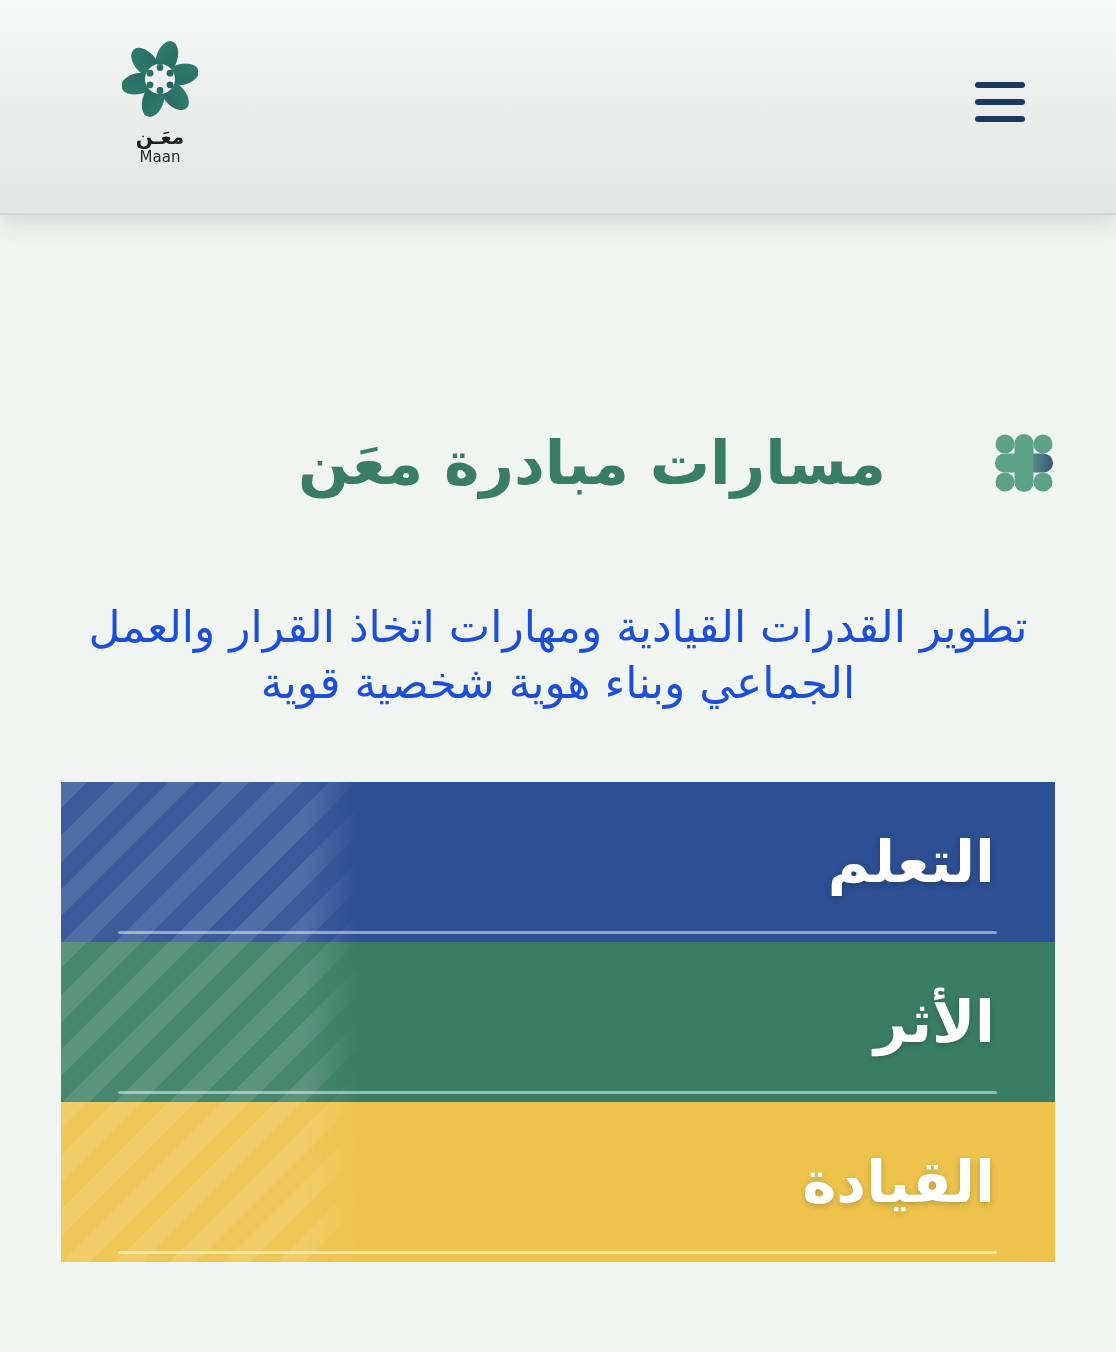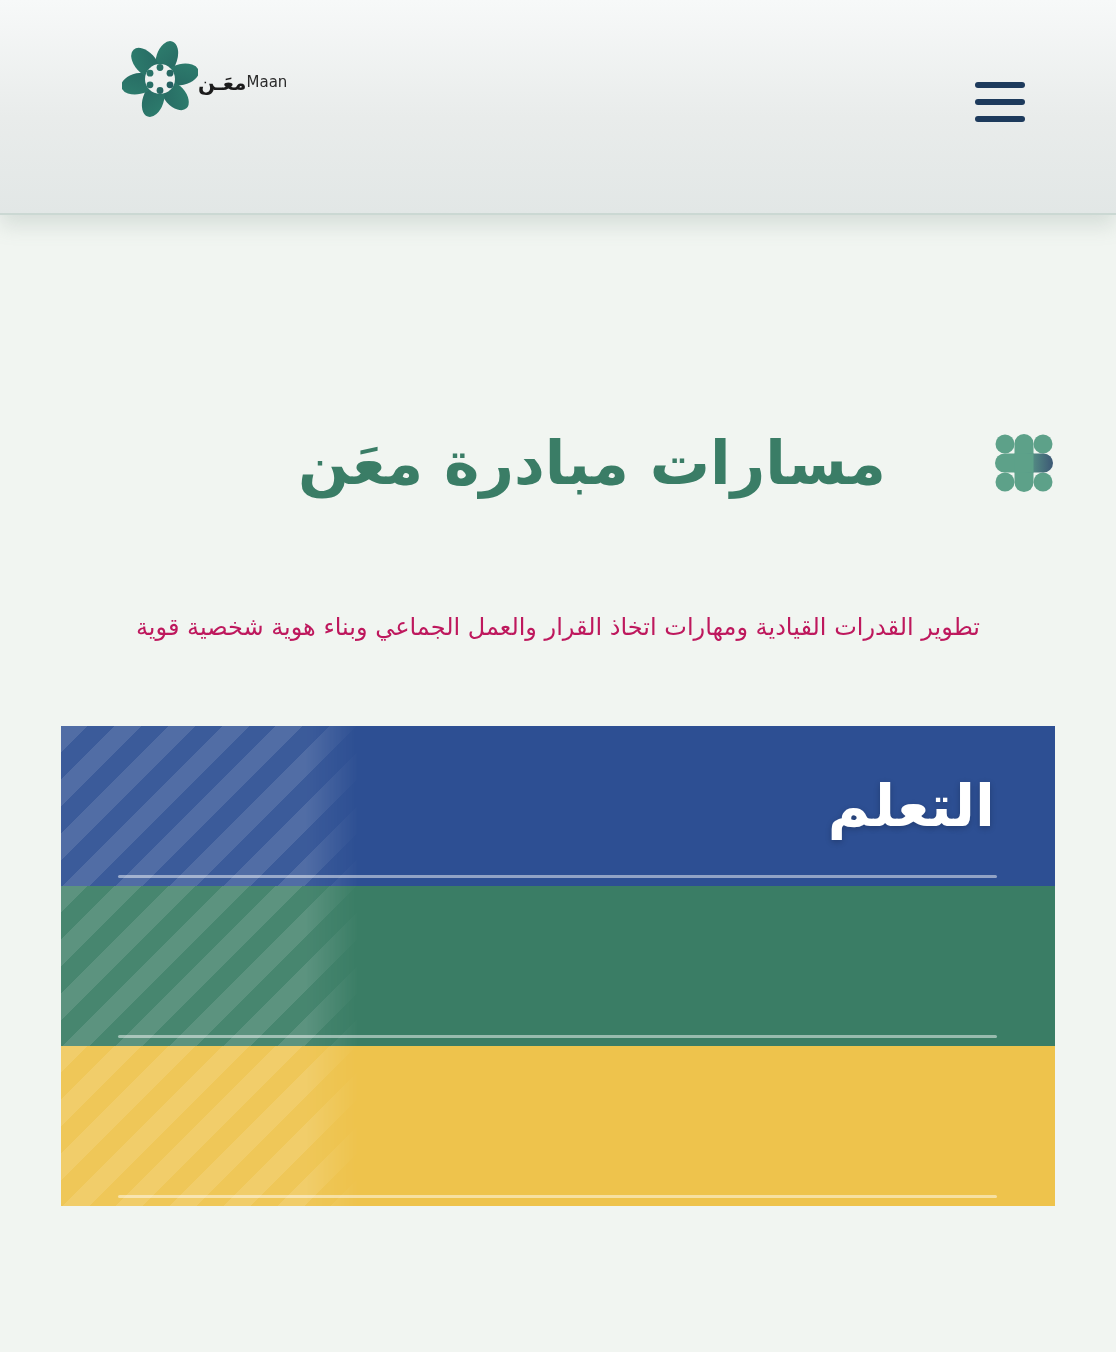--- a/index.html
+++ b/index.html
@@ -18,21 +18,21 @@
     border-bottom: 2px solid #cbd8d3;
     box-shadow: 0 10px 20px rgba(105, 128, 120, 0.20);
     display: flex;
     justify-content: space-between;
     align-items: flex-start;
     position: relative;
     z-index: 2;
   }
   .logo {
     margin: 40px 0 0 122px;
-    display: flex; flex-direction: row; align-items: center;
+    display: flex; flex-direction: column; align-items: center;
     cursor: pointer;
   }
   .logo-arabic {
     font-size: 20px; font-weight: bold; color: #1c1c1c;
     line-height: 22px; margin-top: 2px;
   }
   .logo-latin {
     direction: ltr;
     font-size: 15px; color: #2b2b2b; line-height: 18px; text-align: right;
   }
@@ -62,23 +62,23 @@
     font-size: 60px; font-weight: bold;
     color: #3a7d66;
     text-align: center;
     line-height: 96px;
     padding-left: 68px; 
   }
   .subtitle {
     margin: 88px auto 0;
     max-width: 1000px;
     text-align: center;
-    font-size: 24px;
+    font-size: 44px;
     line-height: 56px;
-    color: #be185d;
+    color: #1d4ed8;
   }
 
   
   .tracks { margin: 71px 61px 0; }
   .track {
     position: relative;
     height: 160px;
     cursor: pointer;
     overflow: hidden;
   }
@@ -177,20 +177,22 @@
   <p class="subtitle">تطوير القدرات القيادية ومهارات اتخاذ القرار والعمل الجماعي وبناء هوية شخصية قوية</p>
 
   <section class="tracks">
     <div class="track" style="background-color: rgb(45, 79, 147);">
       <span class="track-stripes"></span>
       <span class="track-label">التعلم</span>
       <span class="track-underline"></span>
     </div>
     <div class="track" style="background-color: rgb(58, 125, 101);">
       <span class="track-stripes"></span>
+      <span class="track-label">الأثر</span>
       <span class="track-underline"></span>
     </div>
     <div class="track" style="background-color: rgb(238, 195, 76);">
       <span class="track-stripes"></span>
+      <span class="track-label">القيادة</span>
       <span class="track-underline"></span>
     </div>
   </section>
 </main>
 
 </body></html>

